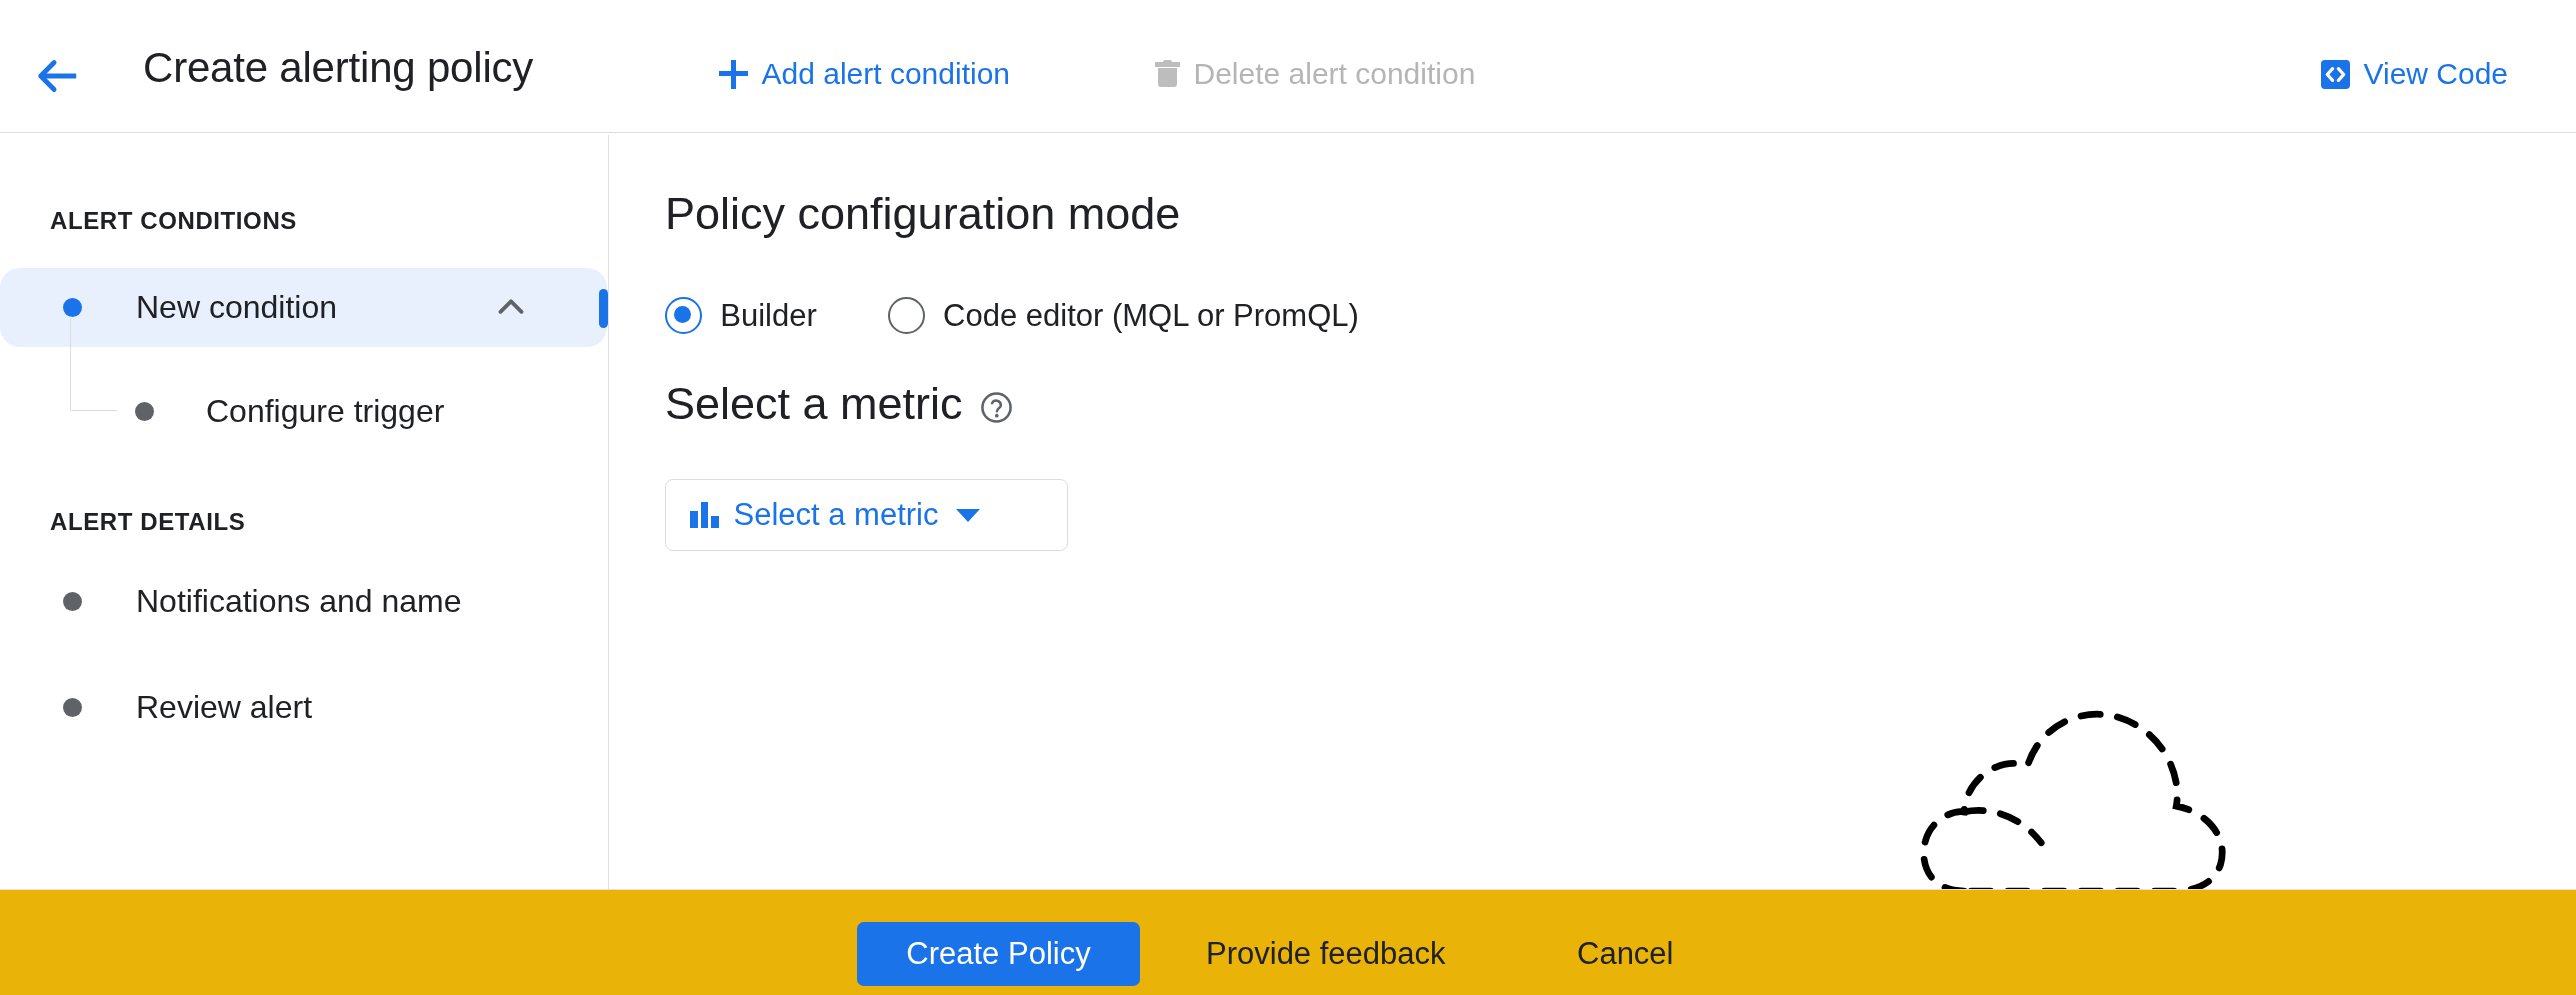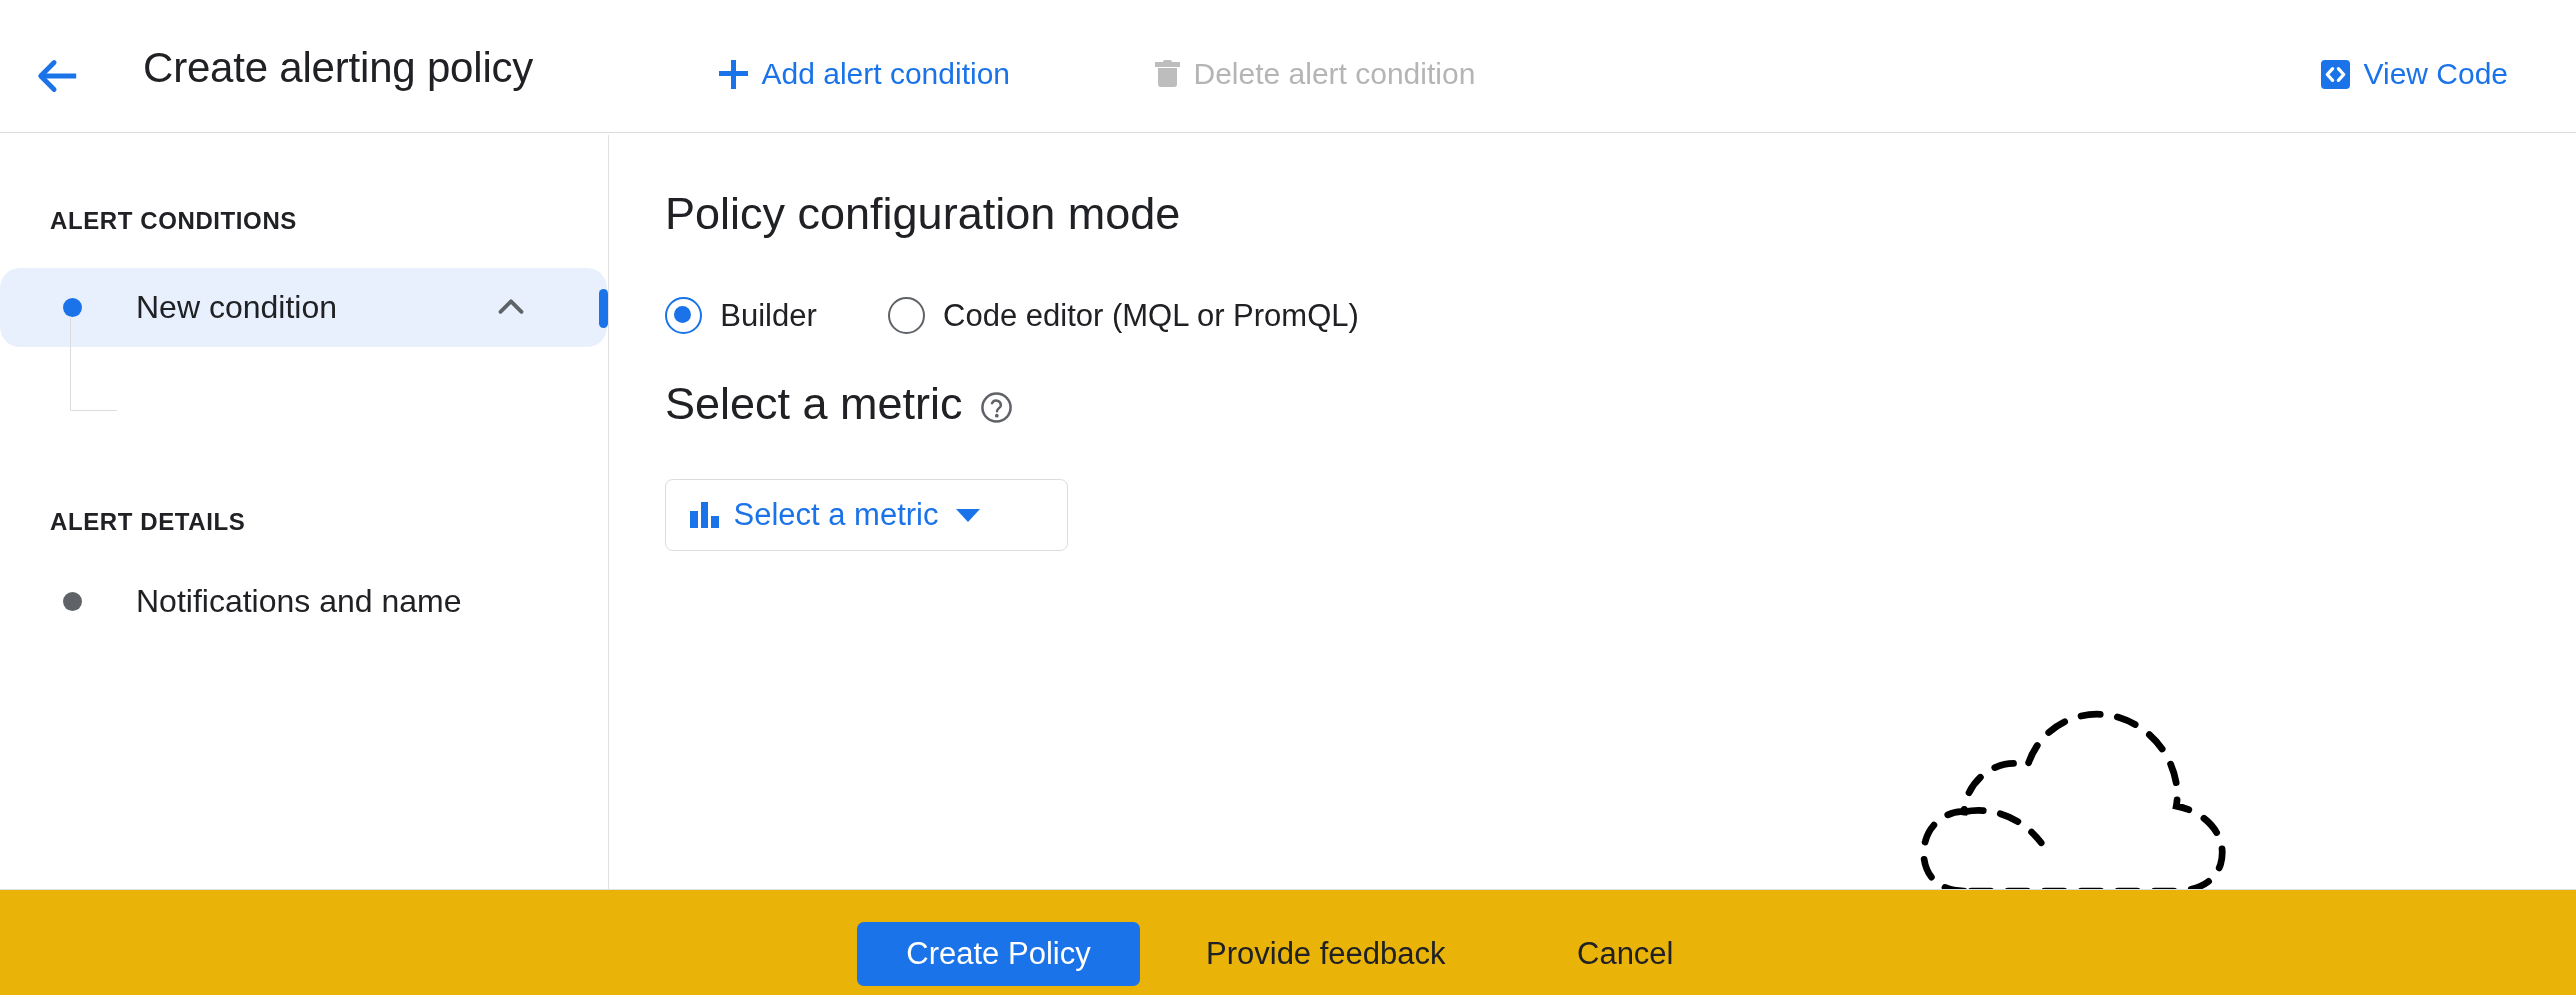--- a/index.html
+++ b/index.html
@@ -406,28 +406,36 @@
       <span class="chevron-up">
         <svg width="42" height="42" viewBox="0 0 44 44">
           <path d="M11 26 L22 15 L33 26" stroke="#5f6368" stroke-width="4" fill="none" stroke-linecap="round" stroke-linejoin="round"></path>
         </svg>
       </span>
     </div>
     <div class="active-indicator"></div>
 
     <div class="tree-line"></div>
 
+    <div class="nav-row r2">
+      <span class="nav-dot grey indent"></span>
+      <span class="nav-label l2">Configure trigger</span>
+    </div>
 
     <div class="section-label sec2">ALERT DETAILS</div>
 
     <div class="nav-row r3">
       <span class="nav-dot grey"></span>
       <span class="nav-label l1">Notifications and name</span>
     </div>
 
+    <div class="nav-row r4">
+      <span class="nav-dot grey"></span>
+      <span class="nav-label l1">Review alert</span>
+    </div>
   </div>
 
   <div class="main">
 
     <div class="h-policy">Policy configuration mode</div>
 
     <div class="radio-group">
       <div class="radio-item">
         <span class="radio-circle checked"></span>
         <span class="radio-text">Builder</span>

